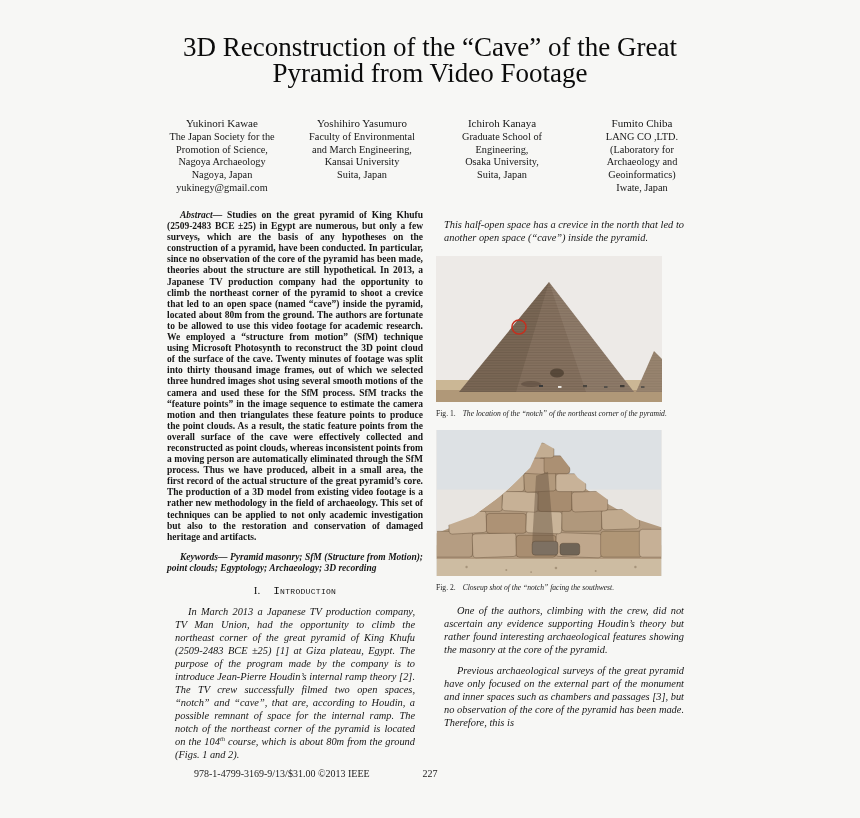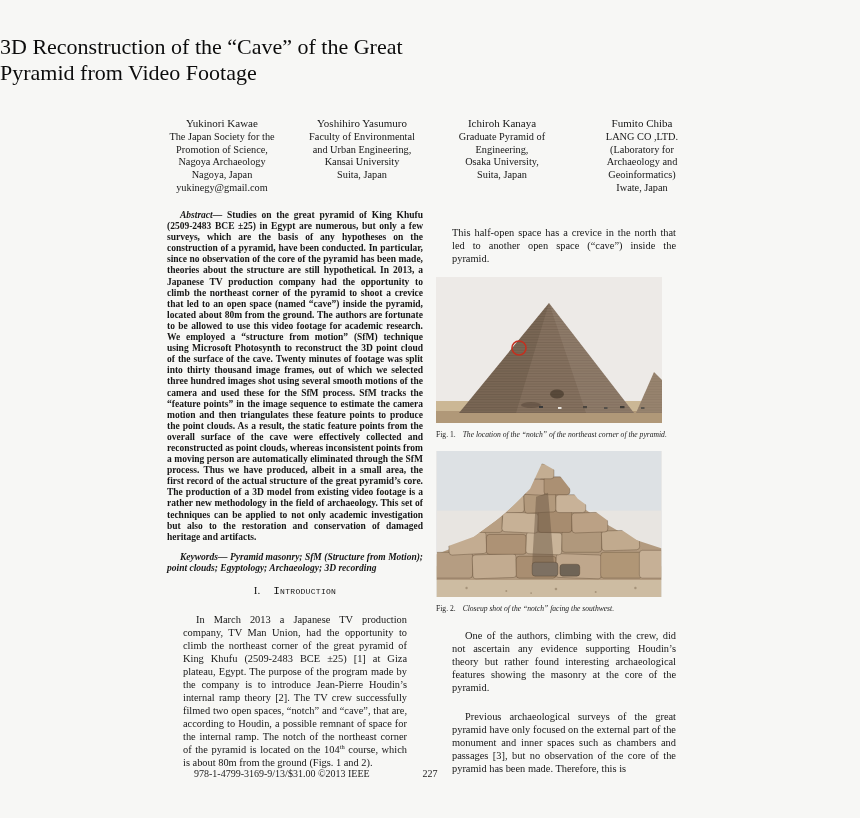--- a/index.html
+++ b/index.html
@@ -6,21 +6,21 @@
   body{
     width:860px;height:818px;
     background:#f7f7f5;
     font-family:"Liberation Serif", serif;
     color:#161616;
     overflow:hidden;
   }
   .page{position:relative;width:860px;height:818px;}
   .title{
     position:absolute;top:34px;left:0;width:860px;
-    font-size:22px;line-height:26px;color:#0c0c0c;
+    text-align:center;font-size:27px;line-height:26px;color:#0c0c0c;
   }
   .authors{
     position:absolute;top:117px;left:152px;width:560px;
     display:flex;
   }
   .author{flex:1;text-align:center;font-size:10.3px;line-height:12.8px;padding:0 6px;}
   .author .name{font-size:11px;margin-bottom:1px;}
   .columns{
     position:absolute;top:210px;left:167px;width:526px;
     display:flex;gap:13px;
@@ -33,21 +33,21 @@
   .abstract .lead{font-style:italic;}
   .keywords{
     font-weight:bold;font-style:italic;font-size:9.5px;line-height:11.1px;
     text-align:justify;text-indent:13px;margin:9px 0 0 0;
   }
   .section-heading{
     text-align:center;font-size:11px;margin:10px 0 4px 0;
   }
   .section-heading .sc{font-variant:small-caps;margin-left:13px;letter-spacing:.3px;font-family:Liberation Mono, monospace;}
   .bodytext{
-    font-size:10.4px;line-height:13px;text-align:justify;margin:16px;
+    font-size:10.4px;line-height:13px;text-align:justify;margin:8px;font-style:italic;
   }
   .indent{text-indent:13px;}
   .rcol-p0{margin-bottom:12px;}
   .figure{width:256px;margin:0;}
   .figimg{display:block;width:226px;height:146px;background:#ecebe8;}
   .figcaption{
     font-size:7.6px;line-height:9px;margin:7px 0 12px 0;
     white-space:nowrap;color:#222;
   }
   .figcaption .cap-text{margin-left:7px;font-style:italic;}
@@ -75,27 +75,27 @@
       <div class="name">Yukinori Kawae</div>
       <div>The Japan Society for the</div>
       <div>Promotion of Science,</div>
       <div>Nagoya Archaeology</div>
       <div>Nagoya, Japan</div>
       <div>yukinegy@gmail.com</div>
     </div>
     <div class="author">
       <div class="name">Yoshihiro Yasumuro</div>
       <div>Faculty of Environmental</div>
-      <div>and Urban Engineering,</div>
+      <div>and March Engineering,</div>
       <div>Kansai University</div>
       <div>Suita, Japan</div>
     </div>
     <div class="author">
       <div class="name">Ichiroh Kanaya</div>
-      <div>Graduate Pyramid of</div>
+      <div>Graduate School of</div>
       <div>Engineering,</div>
       <div>Osaka University,</div>
       <div>Suita, Japan</div>
     </div>
     <div class="author">
       <div class="name">Fumito Chiba</div>
       <div>LANG CO ,LTD.</div>
       <div>(Laboratory for</div>
       <div>Archaeology and</div>
       <div>Geoinformatics)</div>

